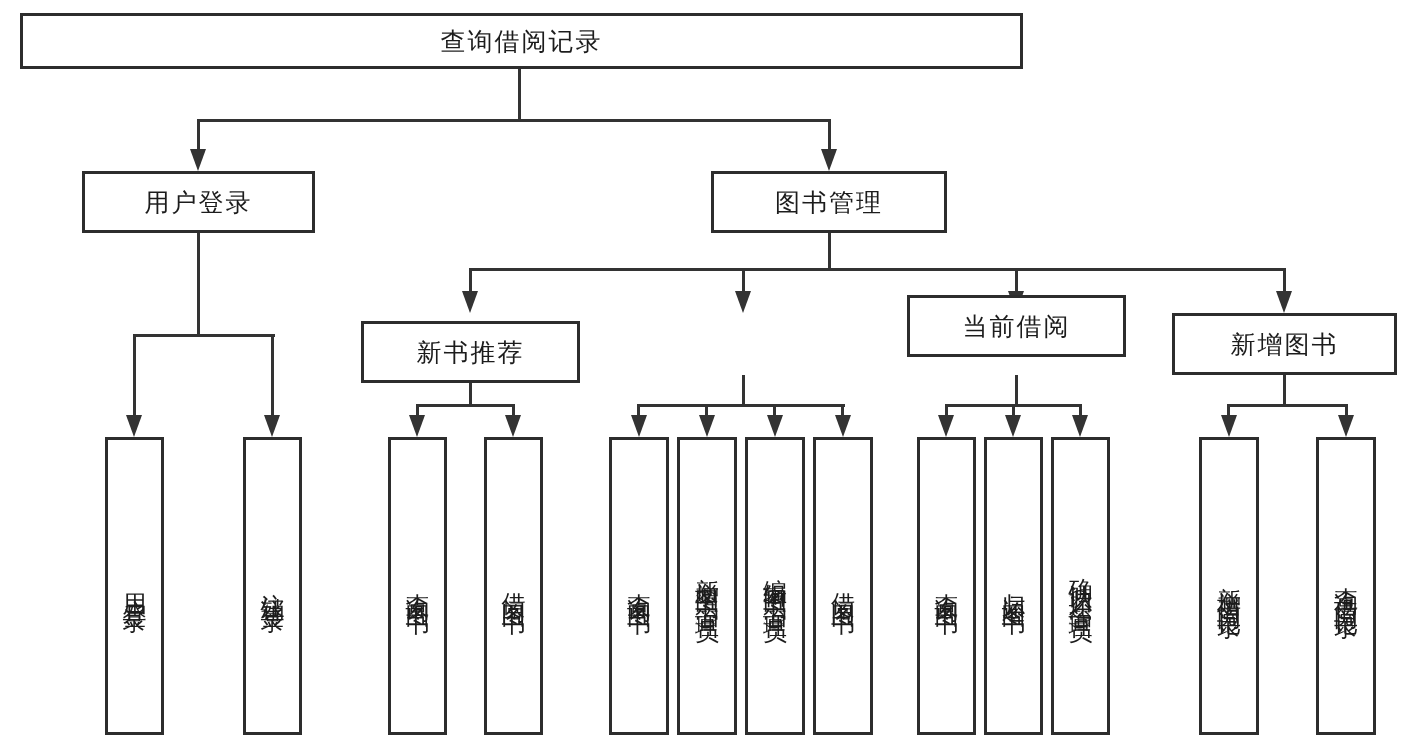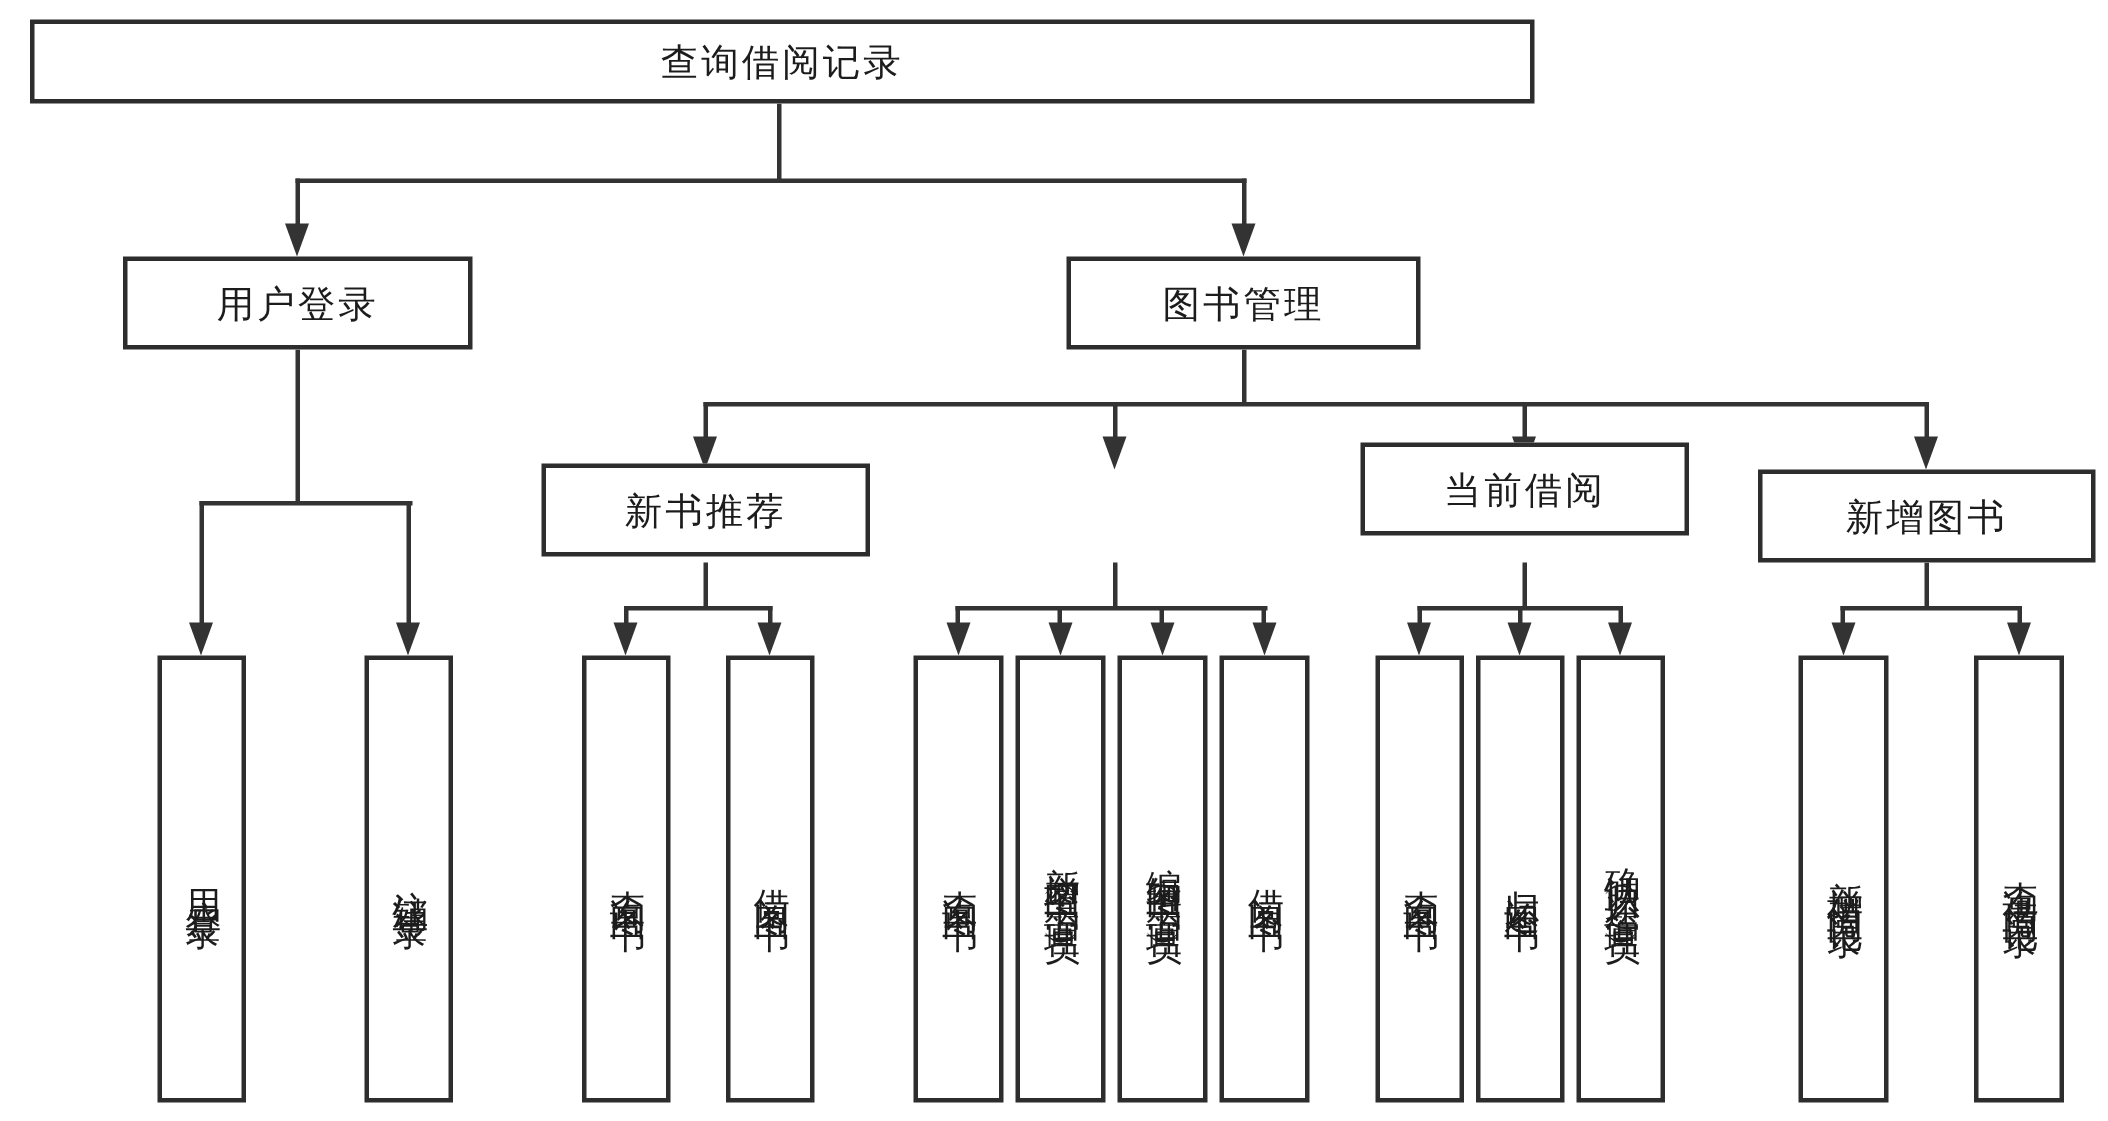--- a/index.html
+++ b/index.html
@@ -119,21 +119,21 @@
     <span class="lbl">查询借阅记录</span>
   </div>
 
   <div class="box" style="left:82px;top:171px;width:233px;height:62px">
     <span class="lbl">用户登录</span>
   </div>
   <div class="box" style="left:711px;top:171px;width:236px;height:62px">
     <span class="lbl">图书管理</span>
   </div>
 
-  <div class="box" style="left:361px;top:309px;width:219px;height:62px">
+  <div class="box" style="left:361px;top:321px;width:219px;height:62px">
     <span class="lbl">新书推荐</span>
   </div>
   <div class="box" style="left:907px;top:295px;width:219px;height:62px">
     <span class="lbl">当前借阅</span>
   </div>
   <div class="box" style="left:1172px;top:313px;width:225px;height:62px">
     <span class="lbl">新增图书</span>
   </div>
 
   <div class="box" style="left:105px;top:437px;width:59px;height:298px">

